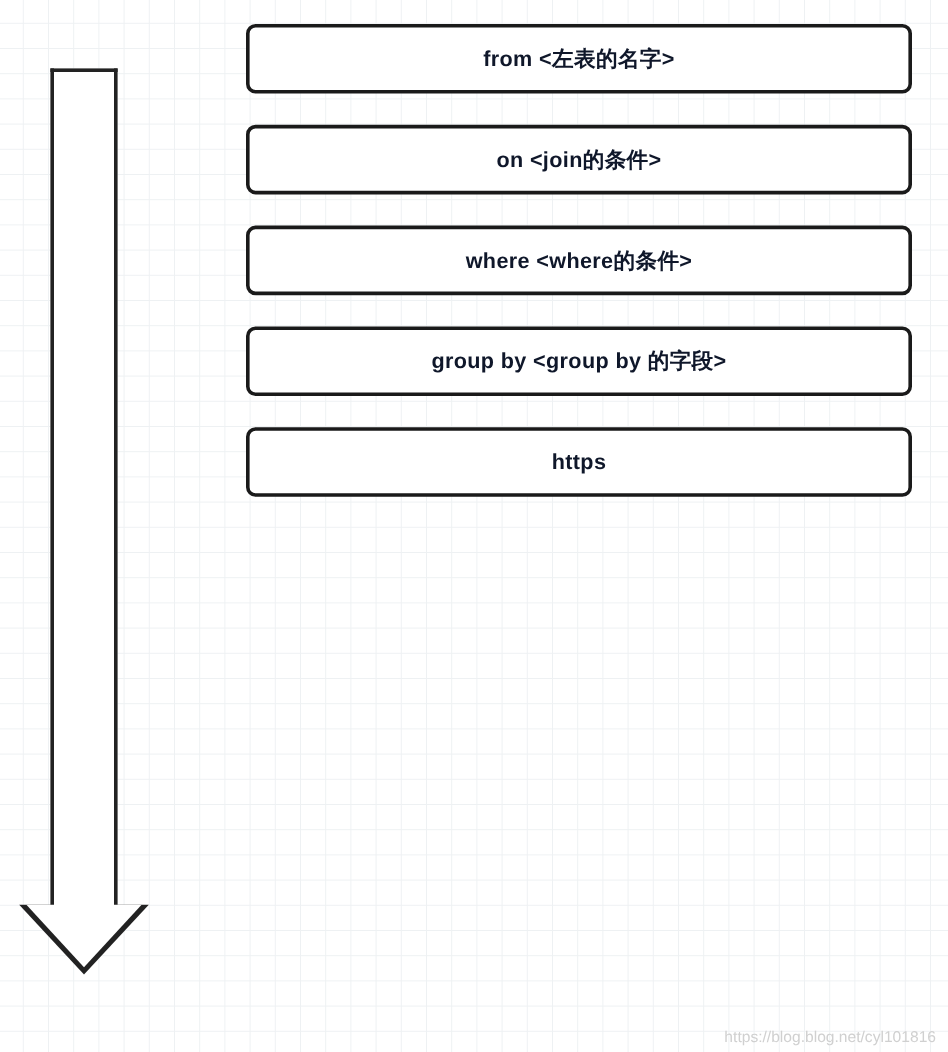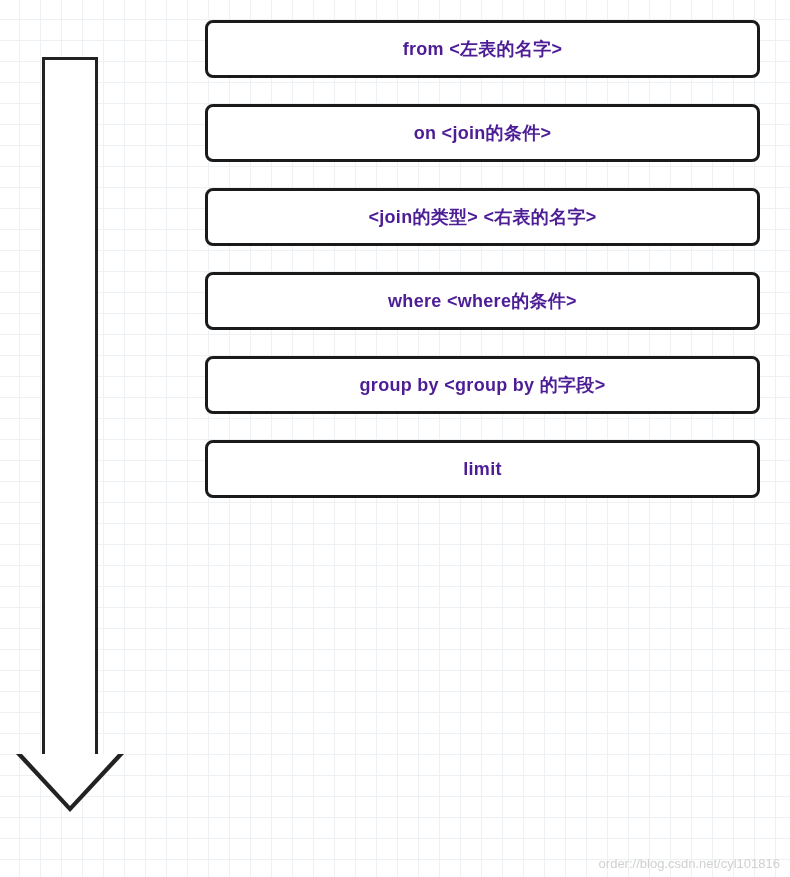--- a/index.html
+++ b/index.html
@@ -86,21 +86,21 @@
       width: 555px;
       height: 58px;
       border: 3px solid #1a1a1a;
       border-radius: 8px;
       display: flex;
       align-items: center;
       justify-content: center;
       background: #fff;
       font-size: 18px;
       font-weight: bold;
-      color: #4c1d95;
+      color: #0f172a;
       letter-spacing: 0.3px;
     }
     .watermark {
       position: absolute;
       right: 10px;
       bottom: 6px;
       color: #d0d0d0;
       font-size: 13px;
       font-family: Arial, sans-serif;
     }
@@ -117,27 +117,24 @@
   </div>
 
   <div class="steps">
     <div class="step-box">
       <span>from  &lt;左表的名字&gt;</span>
     </div>
     <div class="step-box">
       <span>on &lt;join的条件&gt;</span>
     </div>
     <div class="step-box">
-      <span>&lt;join的类型&gt; &lt;右表的名字&gt;</span>
-    </div>
-    <div class="step-box">
       <span>where &lt;where的条件&gt;</span>
     </div>
     <div class="step-box">
       <span>group by &lt;group by 的字段&gt;</span>
     </div>
     <div class="step-box">
-      <span>limit</span>
+      <span>https</span>
     </div>
   </div>
 </div>
 
-<div class="watermark">order://blog.csdn.net/cyl101816</div>
+<div class="watermark">https://blog.blog.net/cyl101816</div>
 
 </body></html>

